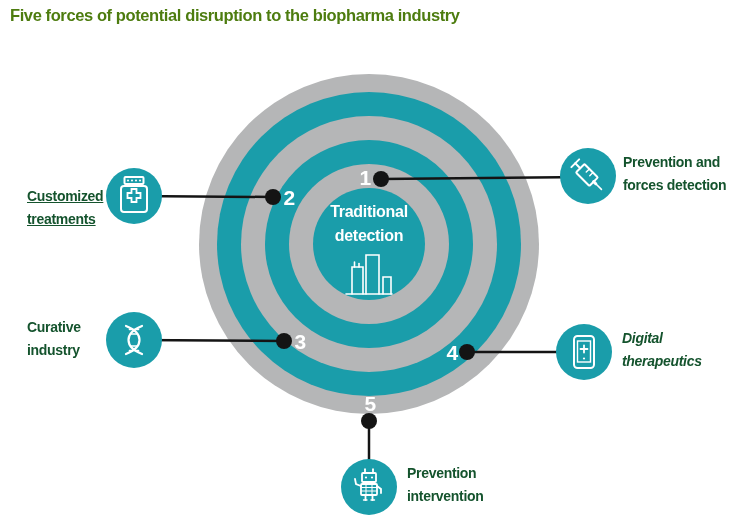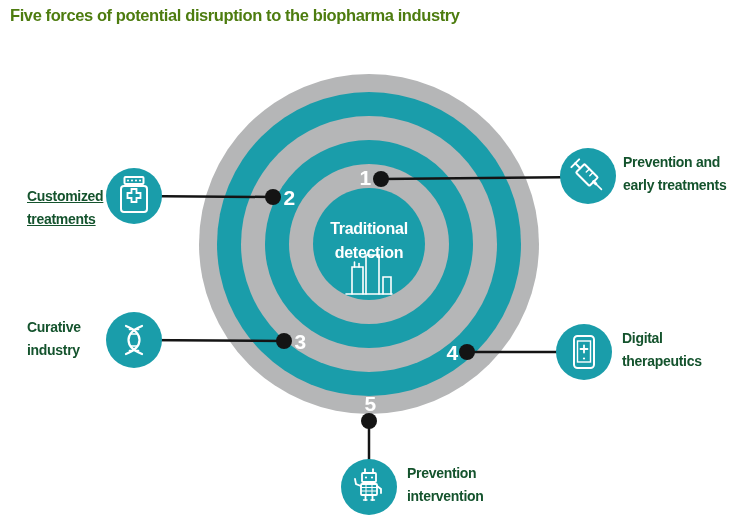--- a/index.html
+++ b/index.html
@@ -15,21 +15,21 @@
   }
   .force-label{
     font-size:14px;font-weight:bold;color:#14532d;letter-spacing:-0.3px;
     line-height:23px;white-space:nowrap;
   }
   .num{
     position:absolute;transform:translate(-50%,-50%);
     color:#ffffff;font-weight:bold;font-size:21px;letter-spacing:-0.5px;
   }
   .center-label{
-    position:absolute;left:369px;top:217px;transform:translateX(-50%);
+    position:absolute;left:369px;top:200px;transform:translateX(-50%);
     text-align:center;color:#ffffff;font-weight:bold;font-size:16px;
     letter-spacing:-0.3px;line-height:24px;white-space:nowrap;
   }
 </style>
 </head>
 <body>
 
 <div id="canvas">
 
   <svg id="diagram-svg" width="739" height="531" viewBox="0 0 739 531">
@@ -145,31 +145,31 @@
   </div>
 
   <div class="num" style="left:365px;top:178px;">1</div>
   <div class="num" style="left:289px;top:198px;">2</div>
   <div class="num" style="left:300px;top:342px;">3</div>
   <div class="num" style="left:452px;top:353px;">4</div>
   <div class="num" style="left:370px;top:404px;">5</div>
 
   <div class="abs force-label" style="left:623px;top:151px;">
     <div>Prevention and</div>
-    <div>early treatments</div>
+    <div>forces detection</div>
   </div>
   <div class="abs force-label" style="left:27px;top:185px;text-decoration:underline;">
     <div>Customized</div>
     <div>treatments</div>
   </div>
   <div class="abs force-label" style="left:27px;top:316px;">
     <div>Curative</div>
     <div>industry</div>
   </div>
-  <div class="abs force-label" style="left:622px;top:327px;">
+  <div class="abs force-label" style="left:622px;top:327px;font-style:italic;">
     <div>Digital</div>
     <div>therapeutics</div>
   </div>
   <div class="abs force-label" style="left:407px;top:462px;">
     <div>Prevention</div>
     <div>intervention</div>
   </div>
 
 </div>
 

